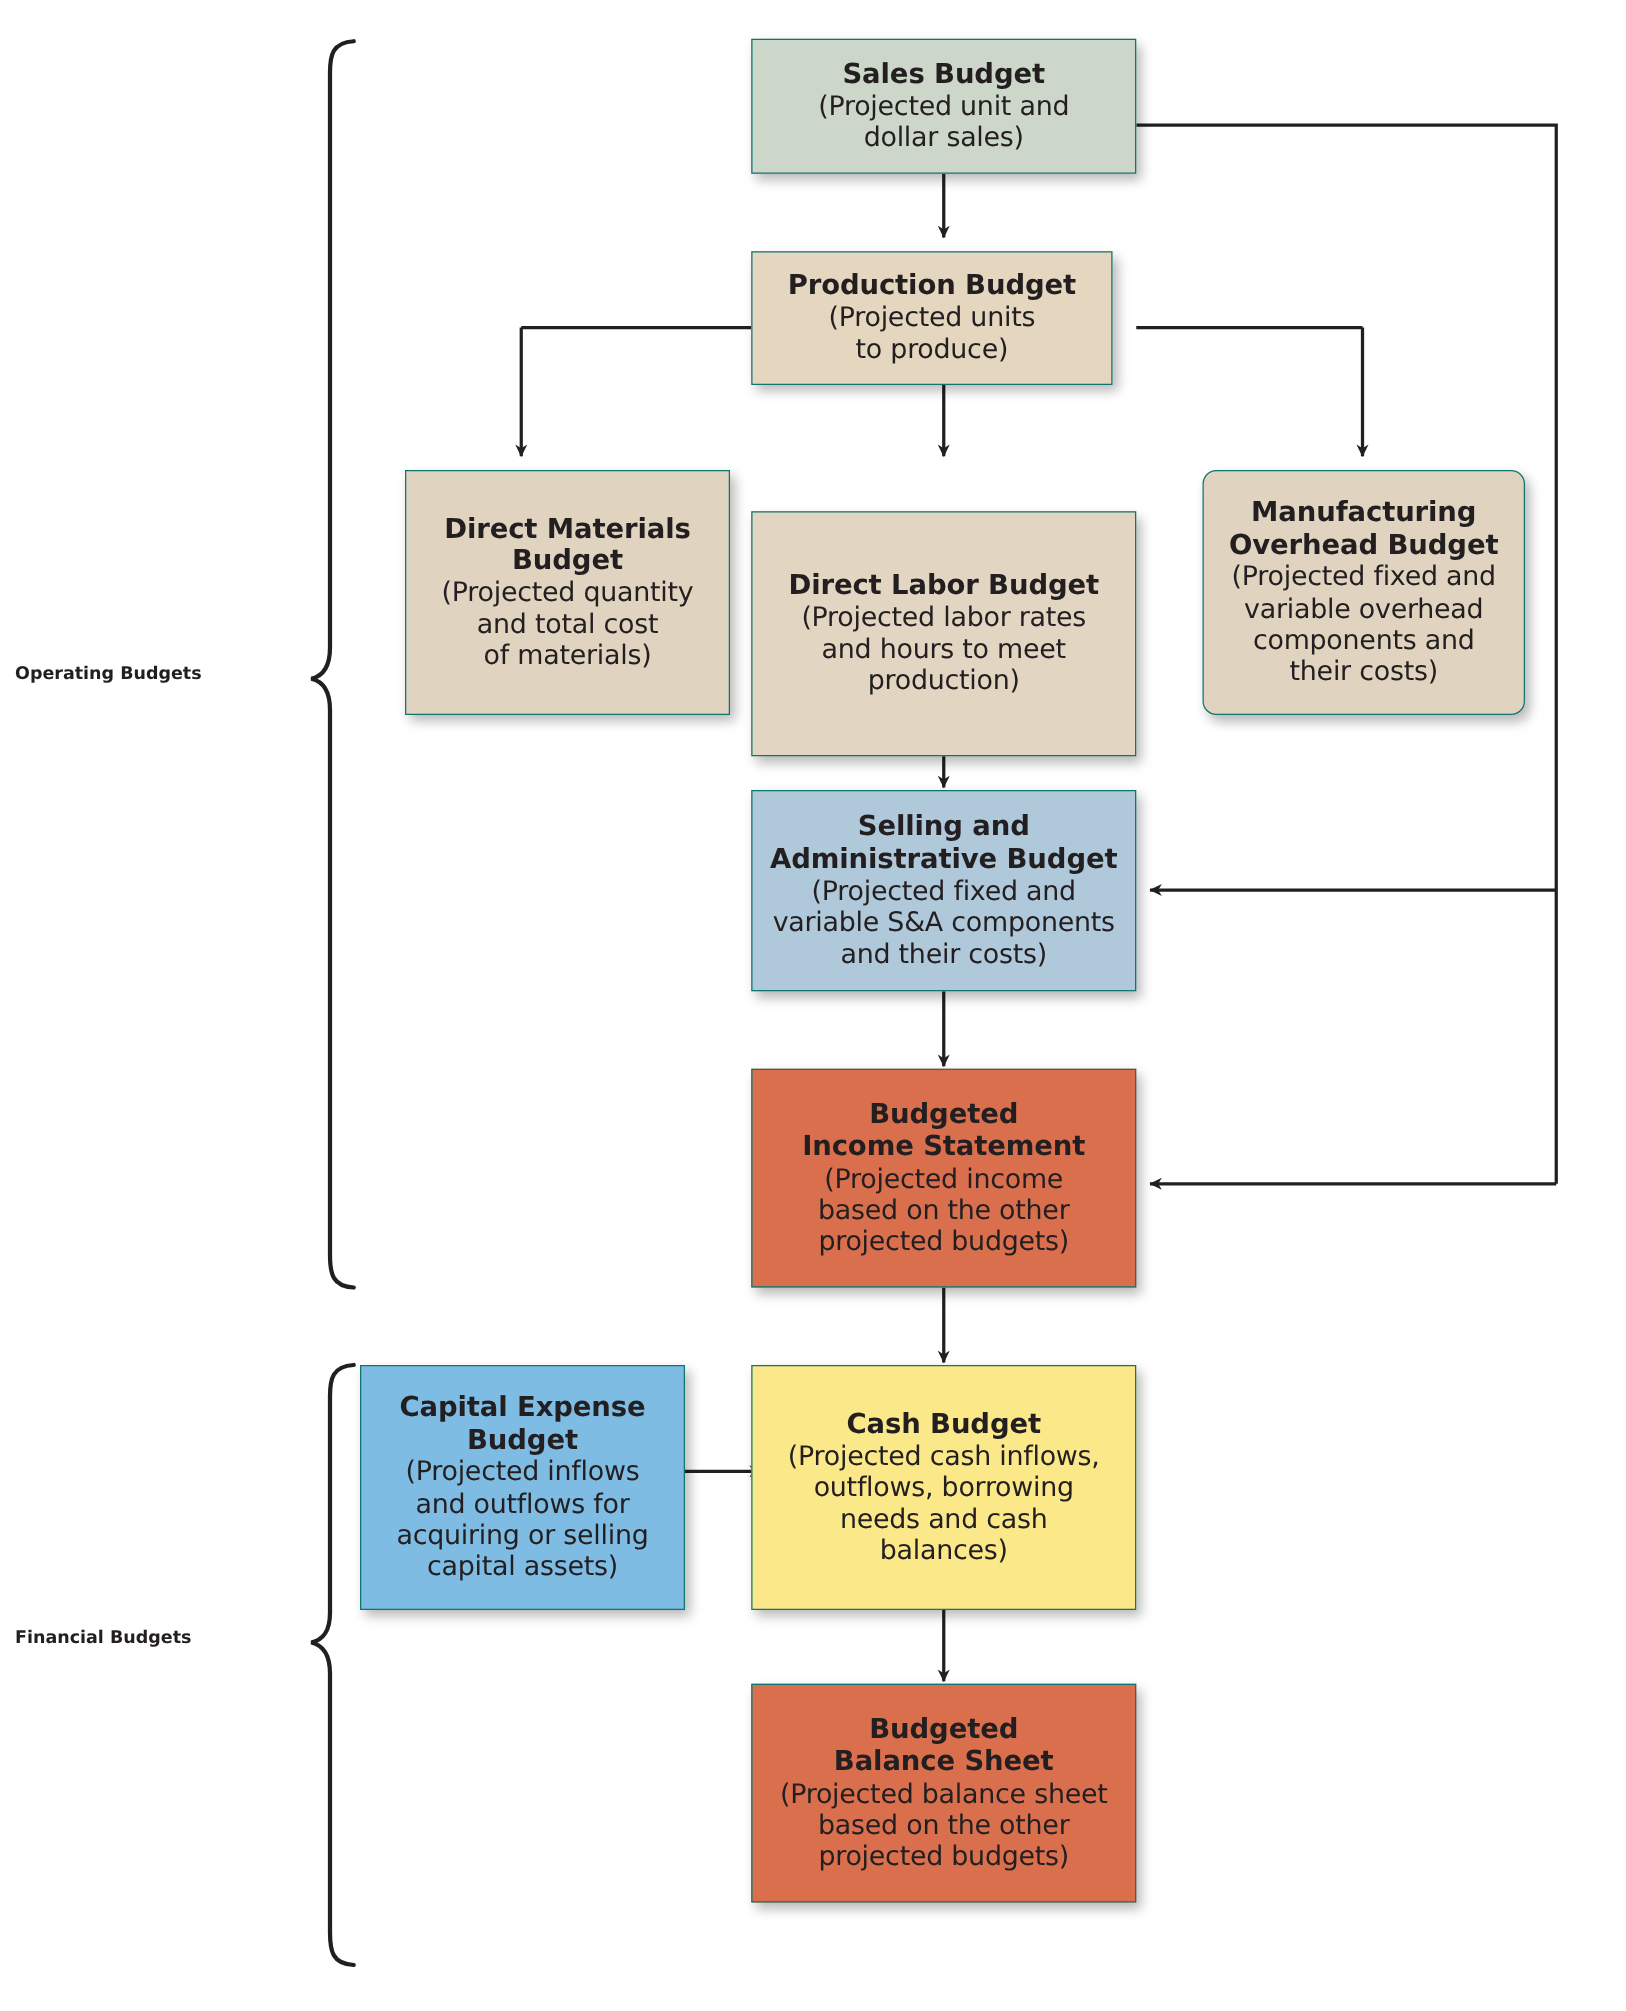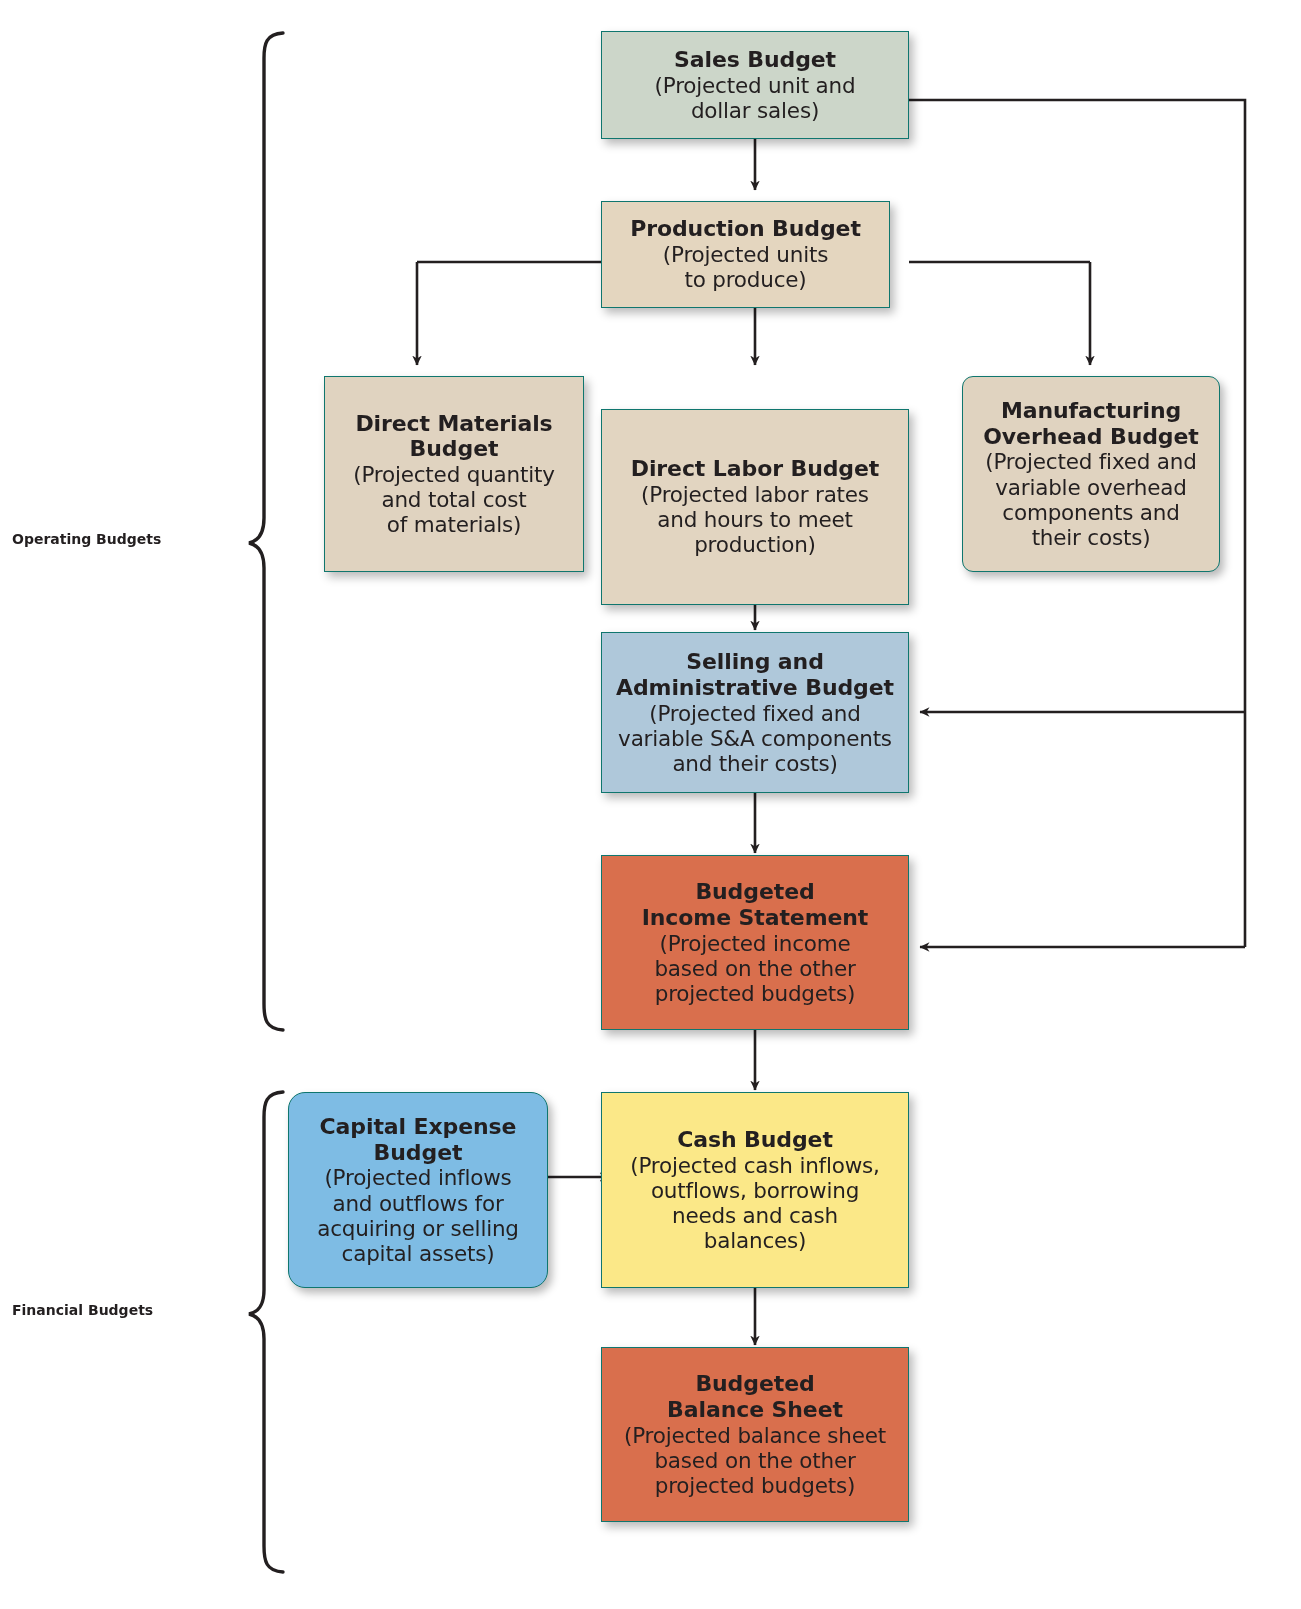--- a/index.html
+++ b/index.html
@@ -134,21 +134,21 @@
   <div class="node" style="left:601px; top:632px; width:308px; height:161px; background:#afc8da;">
     <div class="title">Selling and<br>Administrative Budget</div>
     <div class="desc">(Projected fixed and<br>variable S&amp;A components<br>and their costs)</div>
   </div>
 
   <div class="node" style="left:601px; top:855px; width:308px; height:175px; background:#d96f4d;">
     <div class="title">Budgeted<br>Income Statement</div>
     <div class="desc">(Projected income<br>based on the other<br>projected budgets)</div>
   </div>
 
-  <div class="node" style="left:288px; top:1092px; width:260px; height:196px; background:#7ebce4;border-radius:17px;">
+  <div class="node" style="left:288px; top:1092px; width:260px; height:196px; background:#7ebce4;">
     <div class="title">Capital Expense<br>Budget</div>
     <div class="desc">(Projected inflows<br>and outflows for<br>acquiring or selling<br>capital assets)</div>
   </div>
 
   <div class="node" style="left:601px; top:1092px; width:308px; height:196px; background:#fbe888;">
     <div class="title">Cash Budget</div>
     <div class="desc">(Projected cash inflows,<br>outflows, borrowing<br>needs and cash<br>balances)</div>
   </div>
 
   <div class="node" style="left:601px; top:1347px; width:308px; height:175px; background:#d96f4d;">

